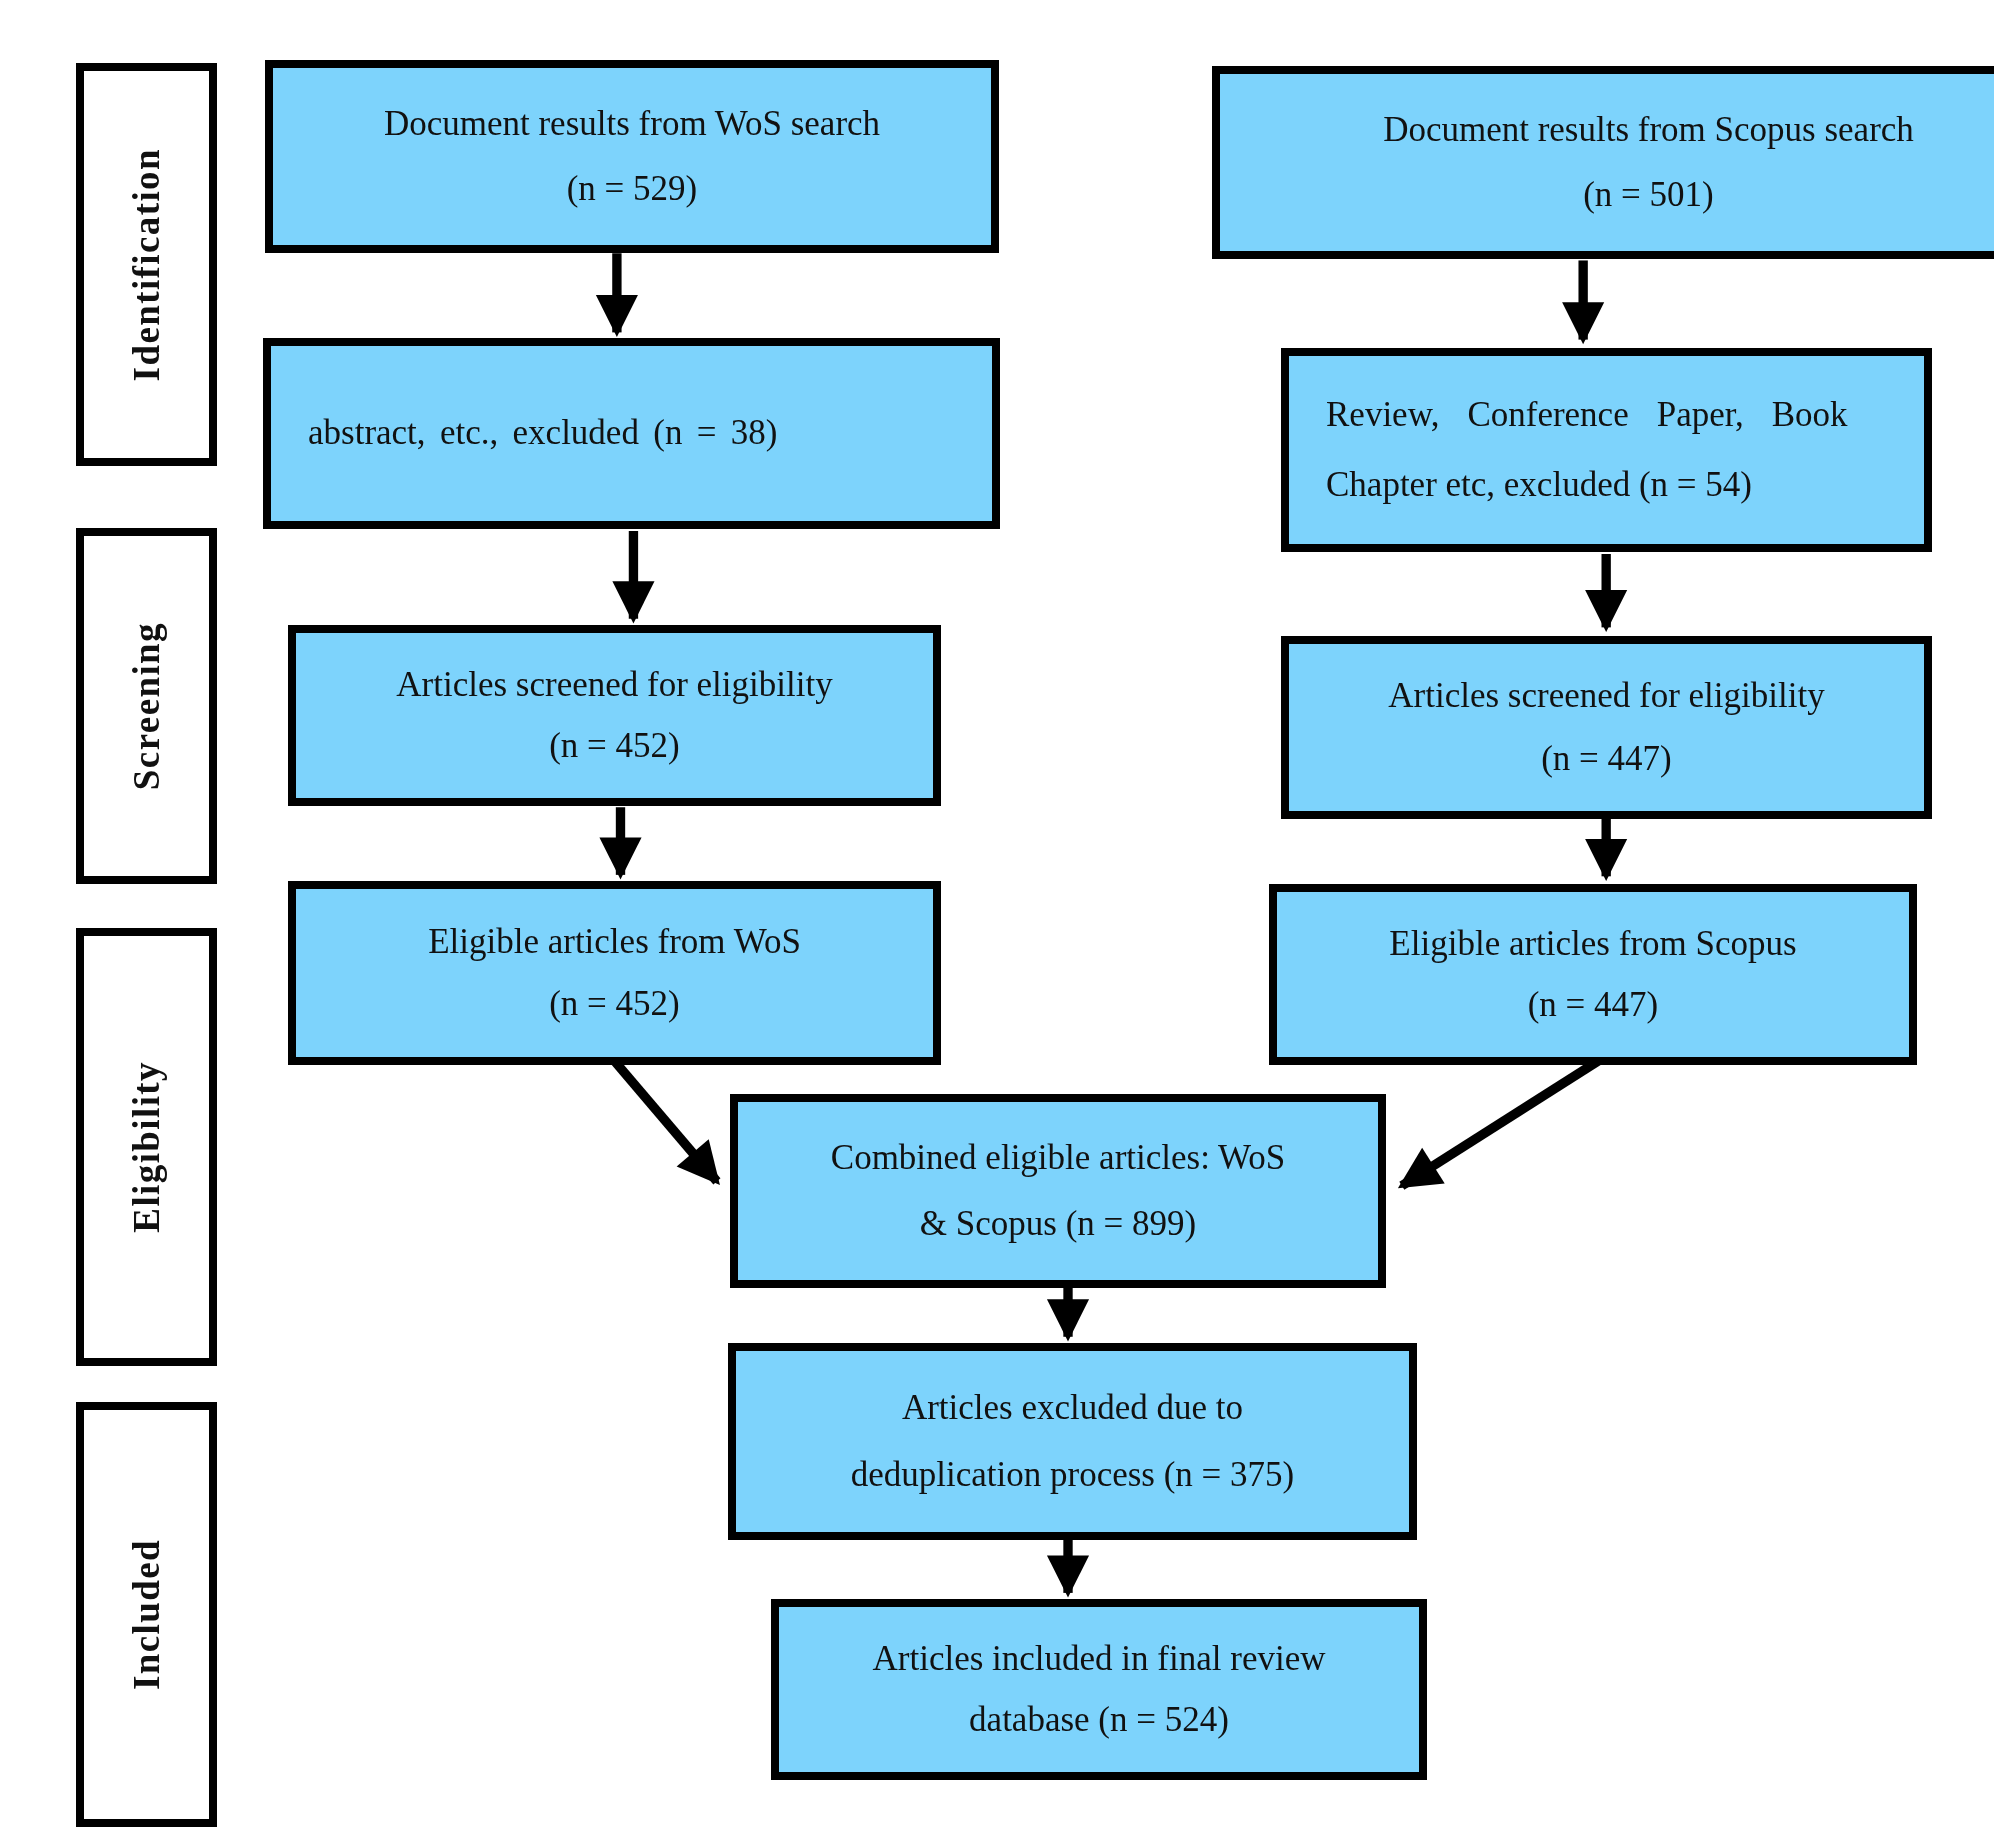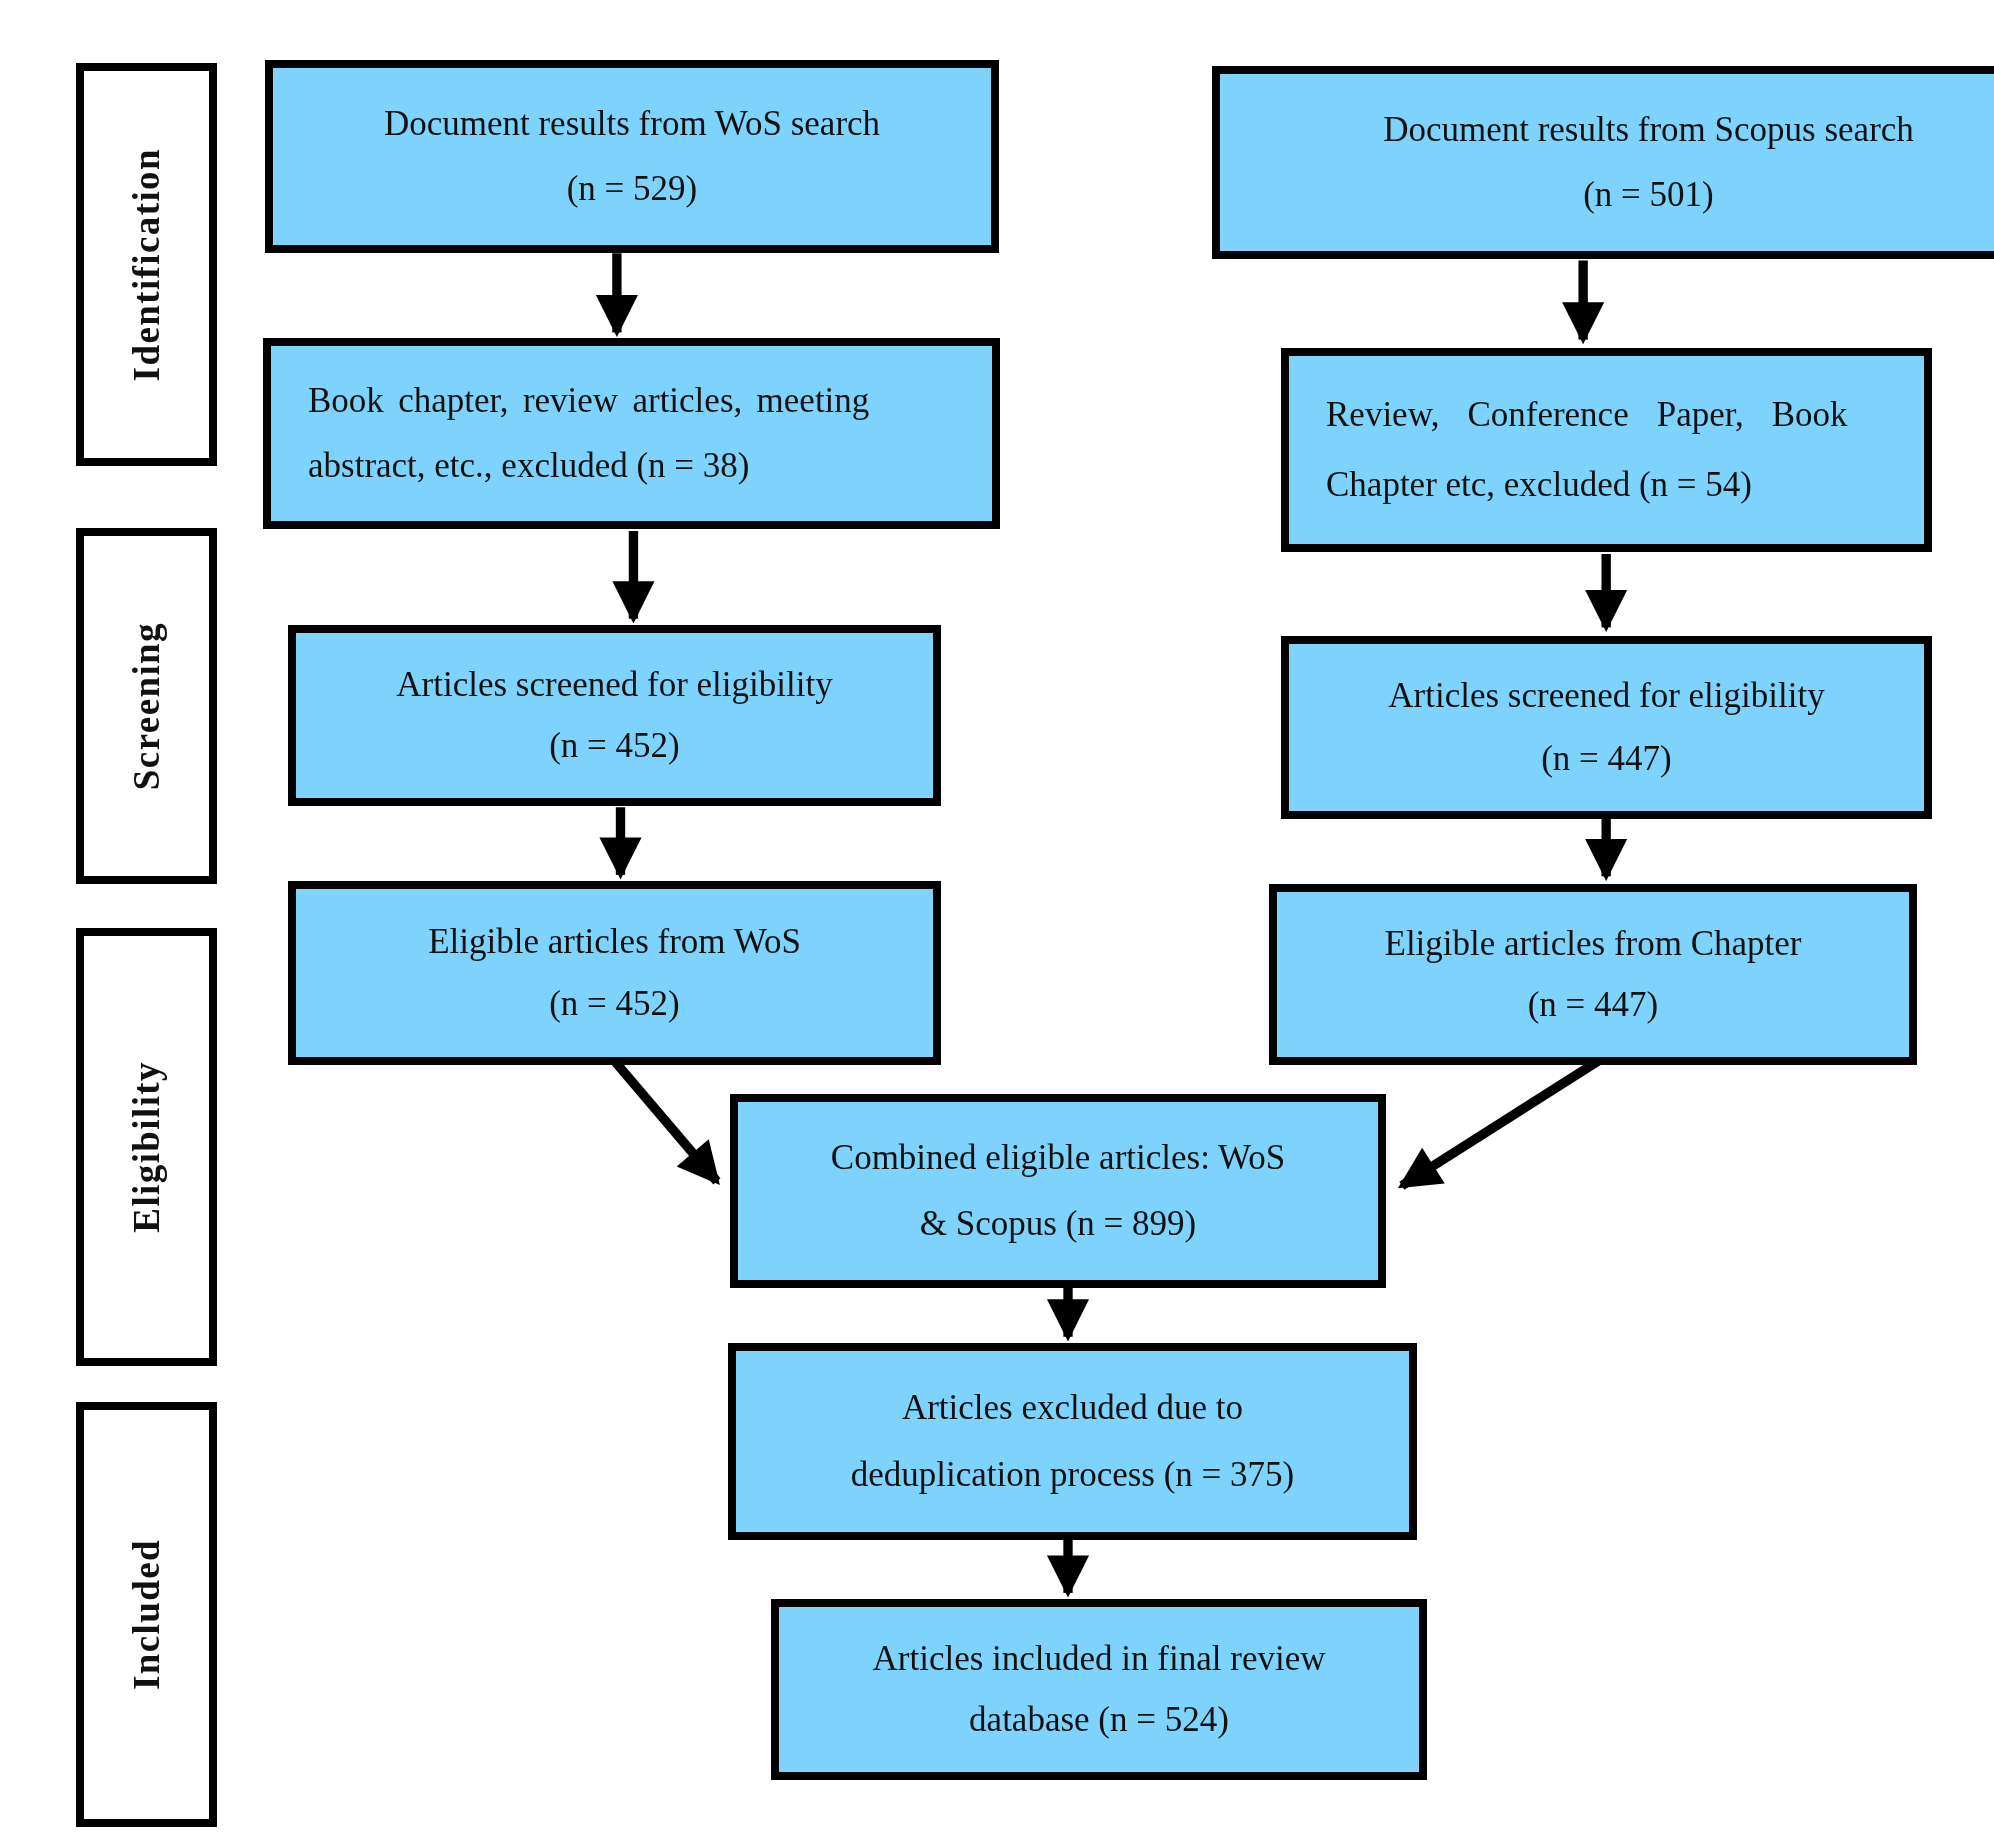--- a/index.html
+++ b/index.html
@@ -107,21 +107,20 @@
   <div class="stage" style="top:1402px; height:425px;">
     <span class="stage-label">Included</span>
   </div>
 
   <div class="box" style="left:265px; top:60px; width:734px; height:193px;">
     <div class="bl">Document results from WoS search</div>
     <div class="bl">(n = 529)</div>
   </div>
 
   <div class="box align-left spread-first" style="left:263px; top:338px; width:737px; height:191px;">
-    <div class="bl">Book chapter, review articles, meeting</div>
     <div class="bl">abstract, etc., excluded (n = 38)</div>
   </div>
 
   <div class="box" style="left:288px; top:625px; width:653px; height:181px;">
     <div class="bl">Articles screened for eligibility</div>
     <div class="bl">(n = 452)</div>
   </div>
 
   <div class="box" style="left:288px; top:881px; width:653px; height:184px;">
     <div class="bl">Eligible articles from WoS</div>
@@ -137,21 +136,21 @@
     <div class="bl">Review, Conference Paper, Book</div>
     <div class="bl">Chapter etc, excluded (n = 54)</div>
   </div>
 
   <div class="box" style="left:1281px; top:636px; width:651px; height:183px;">
     <div class="bl">Articles screened for eligibility</div>
     <div class="bl">(n = 447)</div>
   </div>
 
   <div class="box" style="left:1269px; top:884px; width:648px; height:181px;">
-    <div class="bl">Eligible articles from Chapter</div>
+    <div class="bl">Eligible articles from Scopus</div>
     <div class="bl">(n = 447)</div>
   </div>
 
   <div class="box" style="left:730px; top:1094px; width:656px; height:194px;">
     <div class="bl">Combined eligible articles: WoS</div>
     <div class="bl">&amp; Scopus (n = 899)</div>
   </div>
 
   <div class="box" style="left:728px; top:1343px; width:689px; height:197px;">
     <div class="bl">Articles excluded due to</div>

